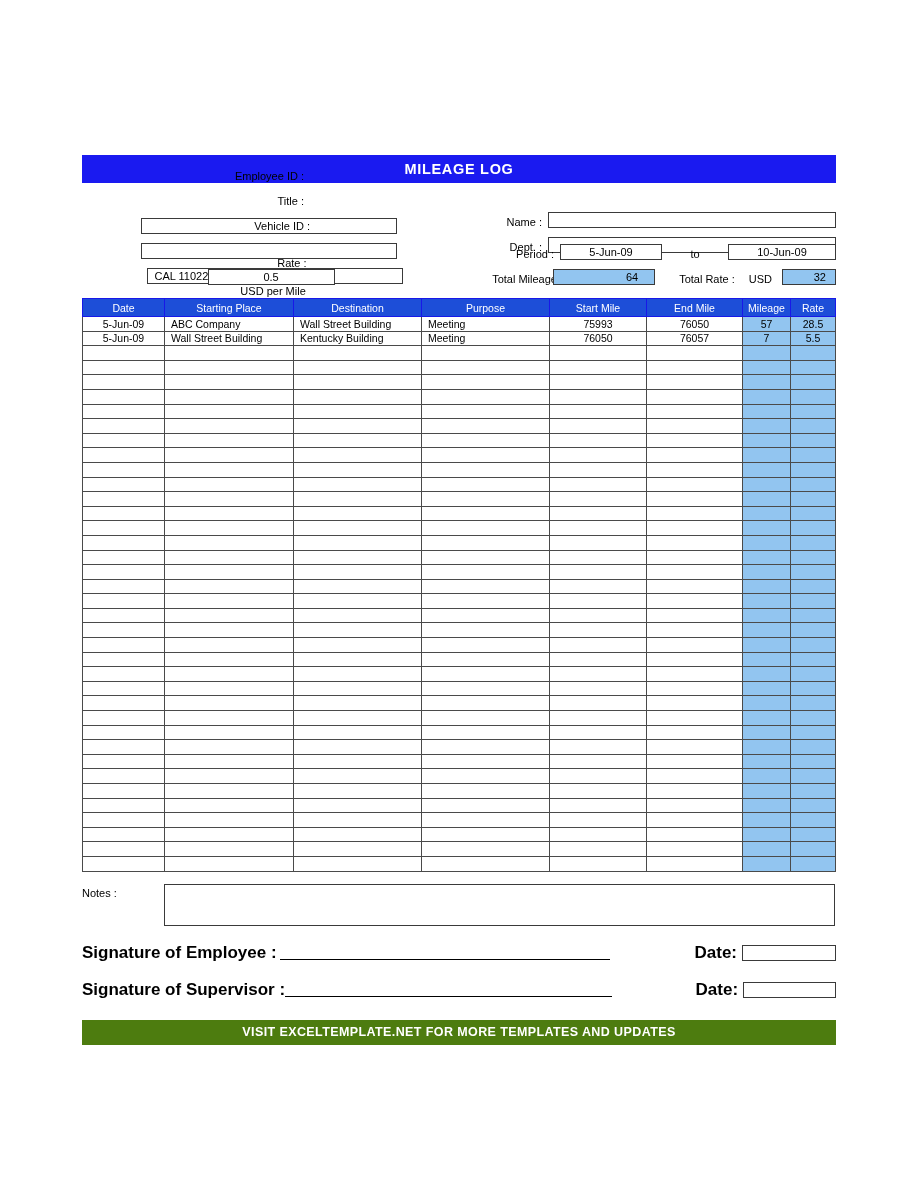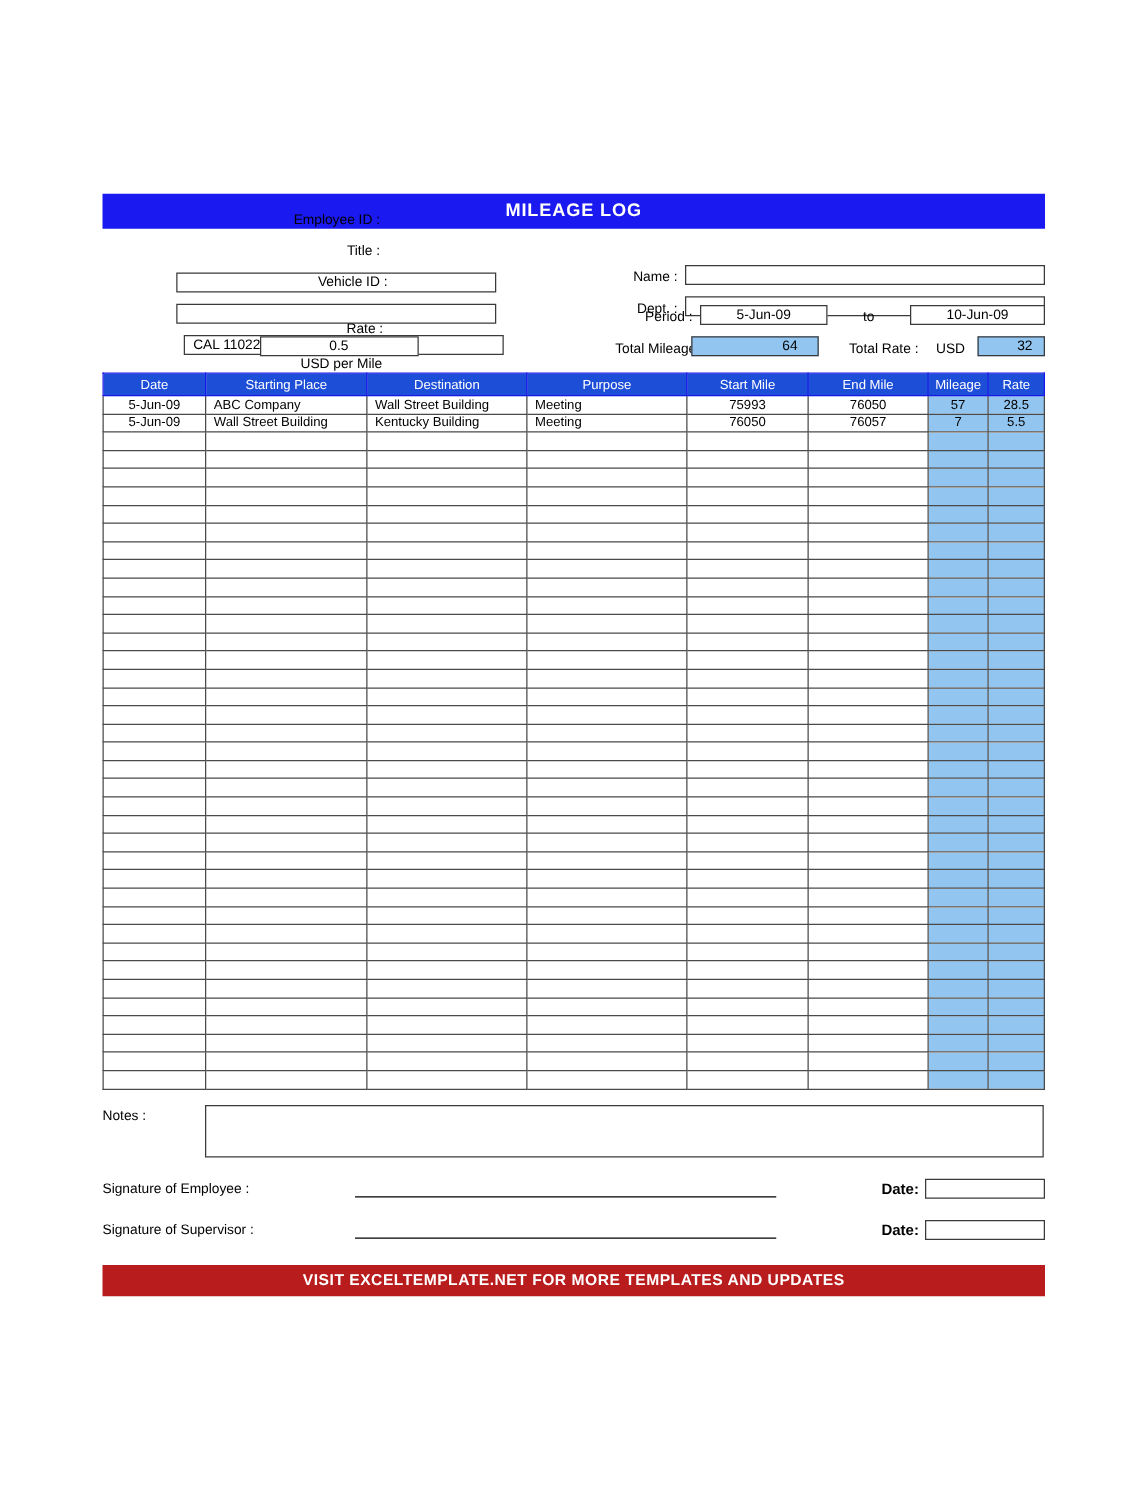--- a/index.html
+++ b/index.html
@@ -120,48 +120,48 @@
   }
 
   
   .sig-row {
     display: flex;
     align-items: center;
     margin-top: 17px;
   }
   .sig-lbl {
     width: 211px;
-    font-size: 11px;
-    font-weight: normal;
+    font-size: 17px;
+    font-weight: bold;
     white-space: nowrap;
   }
   .sig-line {
     width: 352px;
     border-bottom: 1.4px solid #000000;
     height: 13px;
   }
   .date-lbl {
-    font-size: 12px;
+    font-size: 17px;
     font-weight: bold;
     margin-left: 84px;
     margin-right: 5px;
   }
   .date-box {
     width: 100px;
     height: 16px;
     border: 1px solid #3a3a3a;
     background: #ffffff;
     box-sizing: border-box;
   }
 
   
   .footer-bar {
     margin-top: 20px;
     height: 25px;
-    background: #b91c1c;
+    background: #4d7c0f;
     color: #ffffff;
     font-weight: bold;
     font-size: 12.5px;
     letter-spacing: 0.4px;
     display: flex;
     align-items: center;
     justify-content: center;
   }
 </style>
 </head>

